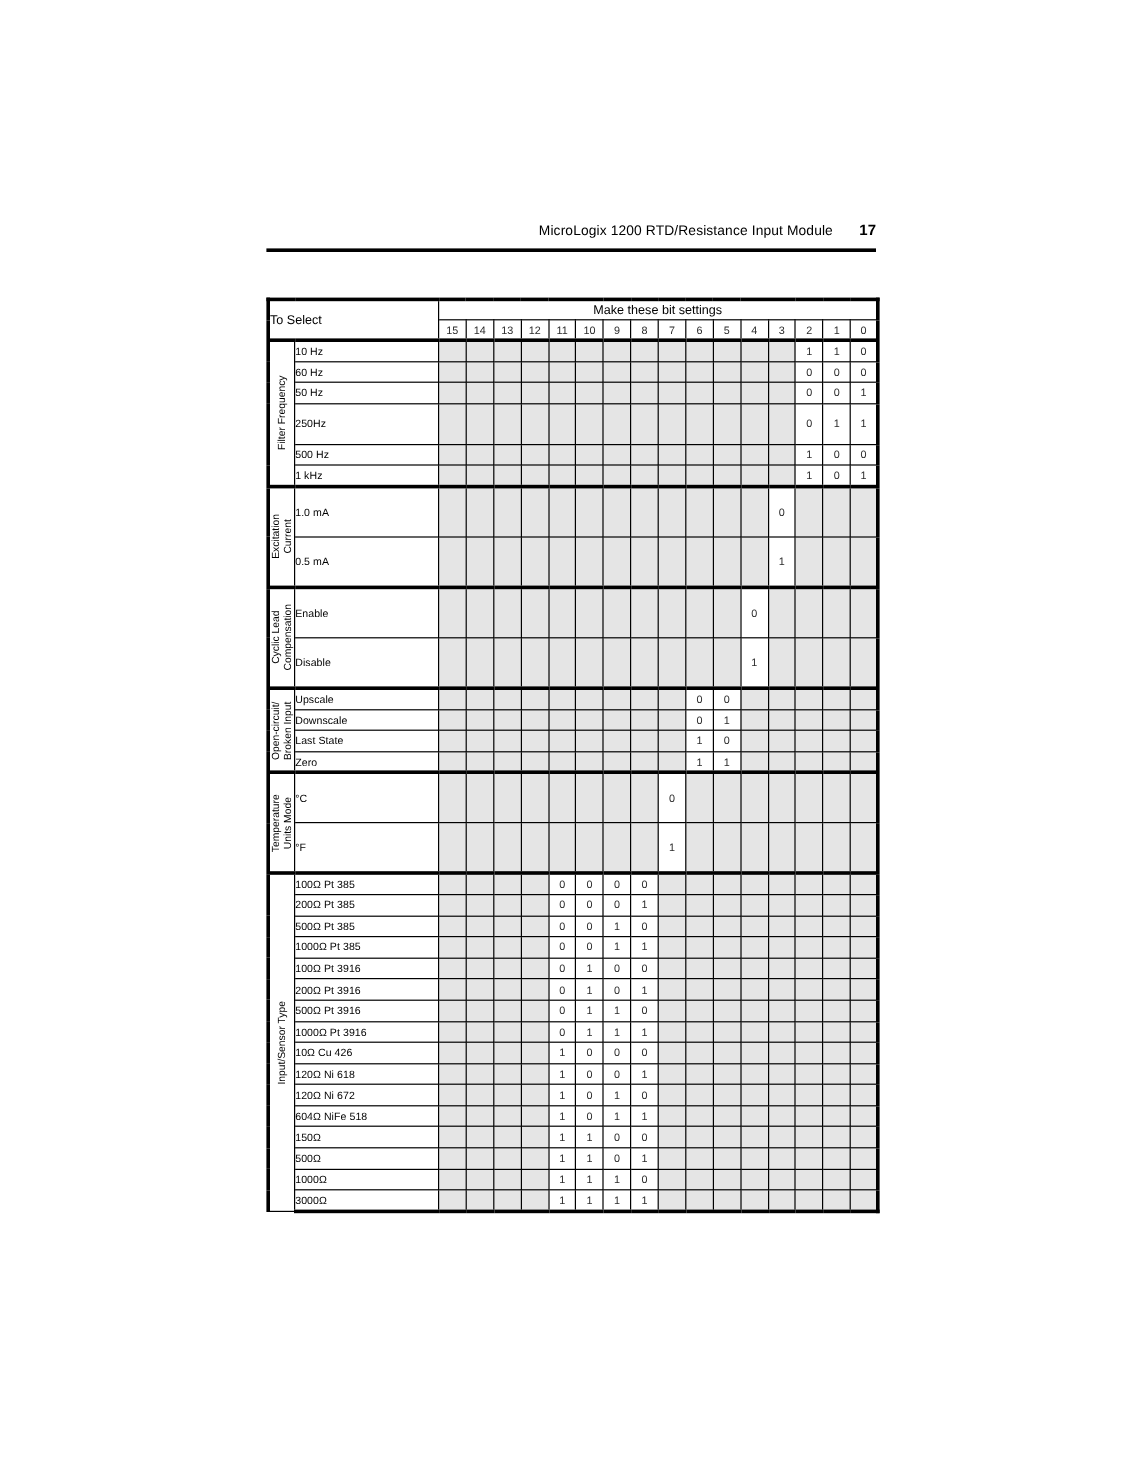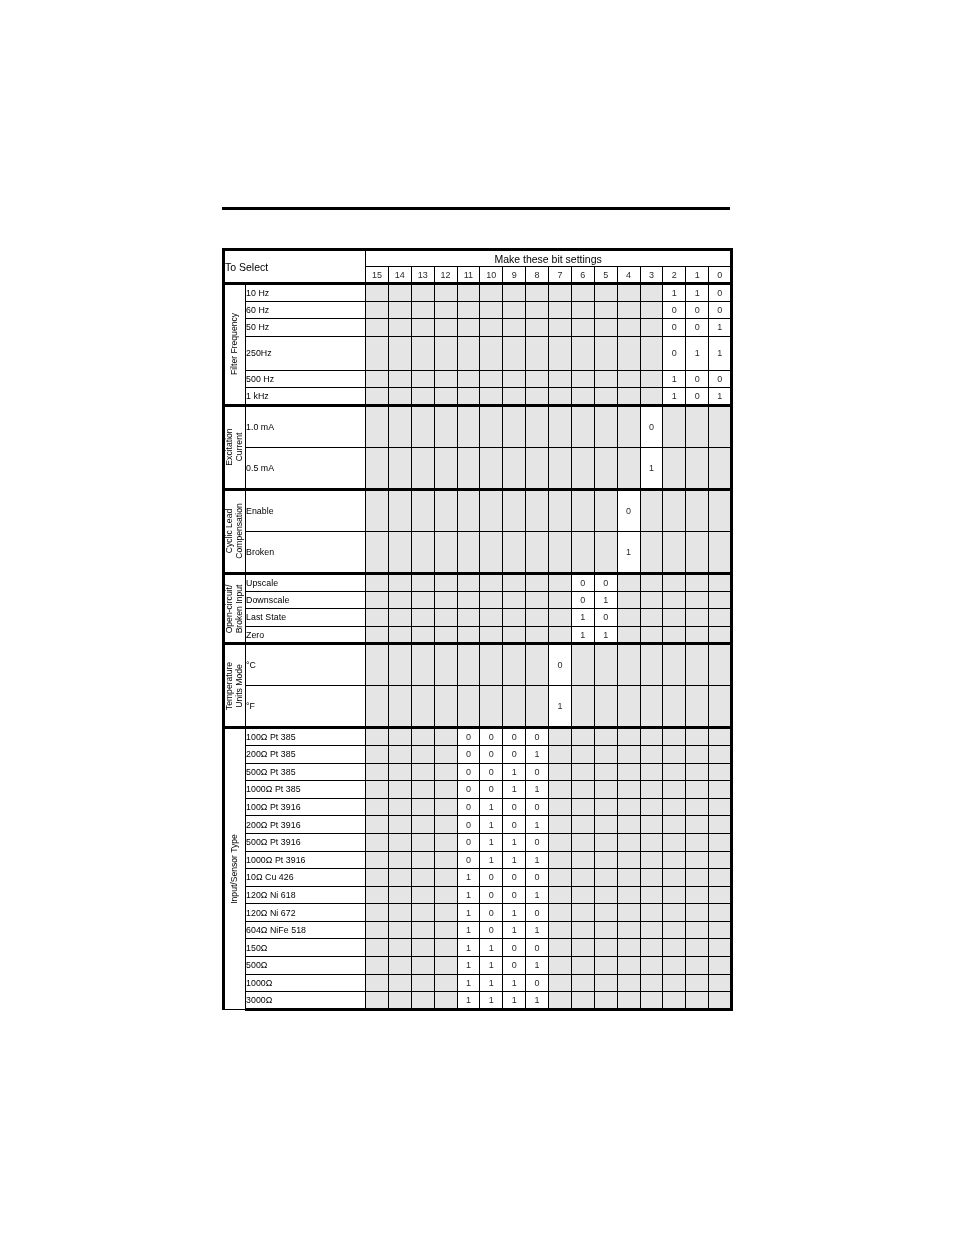--- a/index.html
+++ b/index.html
@@ -156,20 +156,24 @@
     height: 15px;
     background: #000;
     margin-left: 14px;
   }
 </style>
 </head>
 <body>
 
 <div class="page">
 
+  <div class="pg-header">
+    <span class="pg-header-title">MicroLogix 1200 RTD/Resistance Input Module</span>
+    <span class="pg-header-num">17</span>
+  </div>
   <div class="header-rule"></div>
 
   <div class="tbl-wrap">
     <table class="bits">
       <colgroup>
         <col class="c-group">
         <col class="c-item">
         <col class="c-bit">
           <col class="c-bit">
           <col class="c-bit">
@@ -386,21 +390,21 @@
             <td class="bit"></td>
             <td class="bit"></td>
             <td class="bit"></td>
             <td class="bit on">0</td>
             <td class="bit"></td>
             <td class="bit"></td>
             <td class="bit"></td>
             <td class="bit last"></td>
           </tr>
           <tr style="height: 42px;">
-            <td class="item-label">Broken</td>
+            <td class="item-label">Disable</td>
             <td class="bit"></td>
             <td class="bit"></td>
             <td class="bit"></td>
             <td class="bit"></td>
             <td class="bit"></td>
             <td class="bit"></td>
             <td class="bit"></td>
             <td class="bit"></td>
             <td class="bit"></td>
             <td class="bit"></td>

